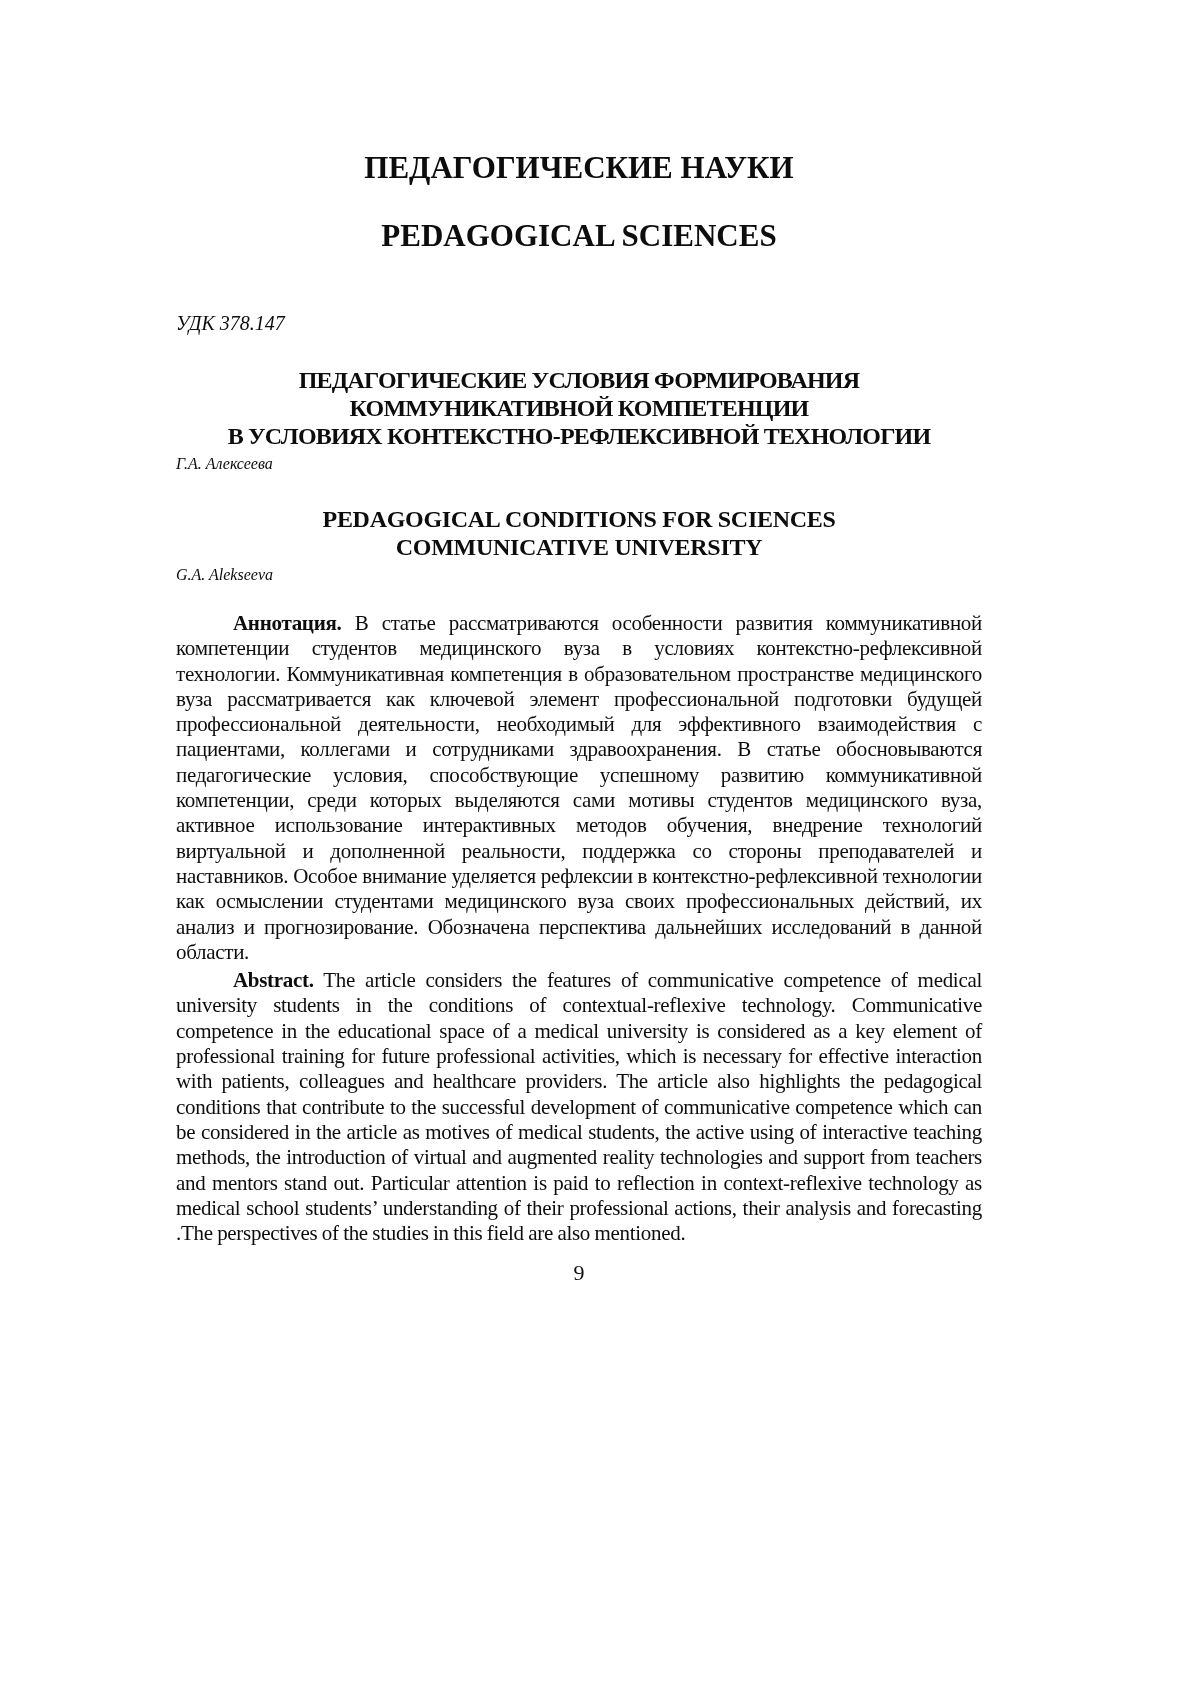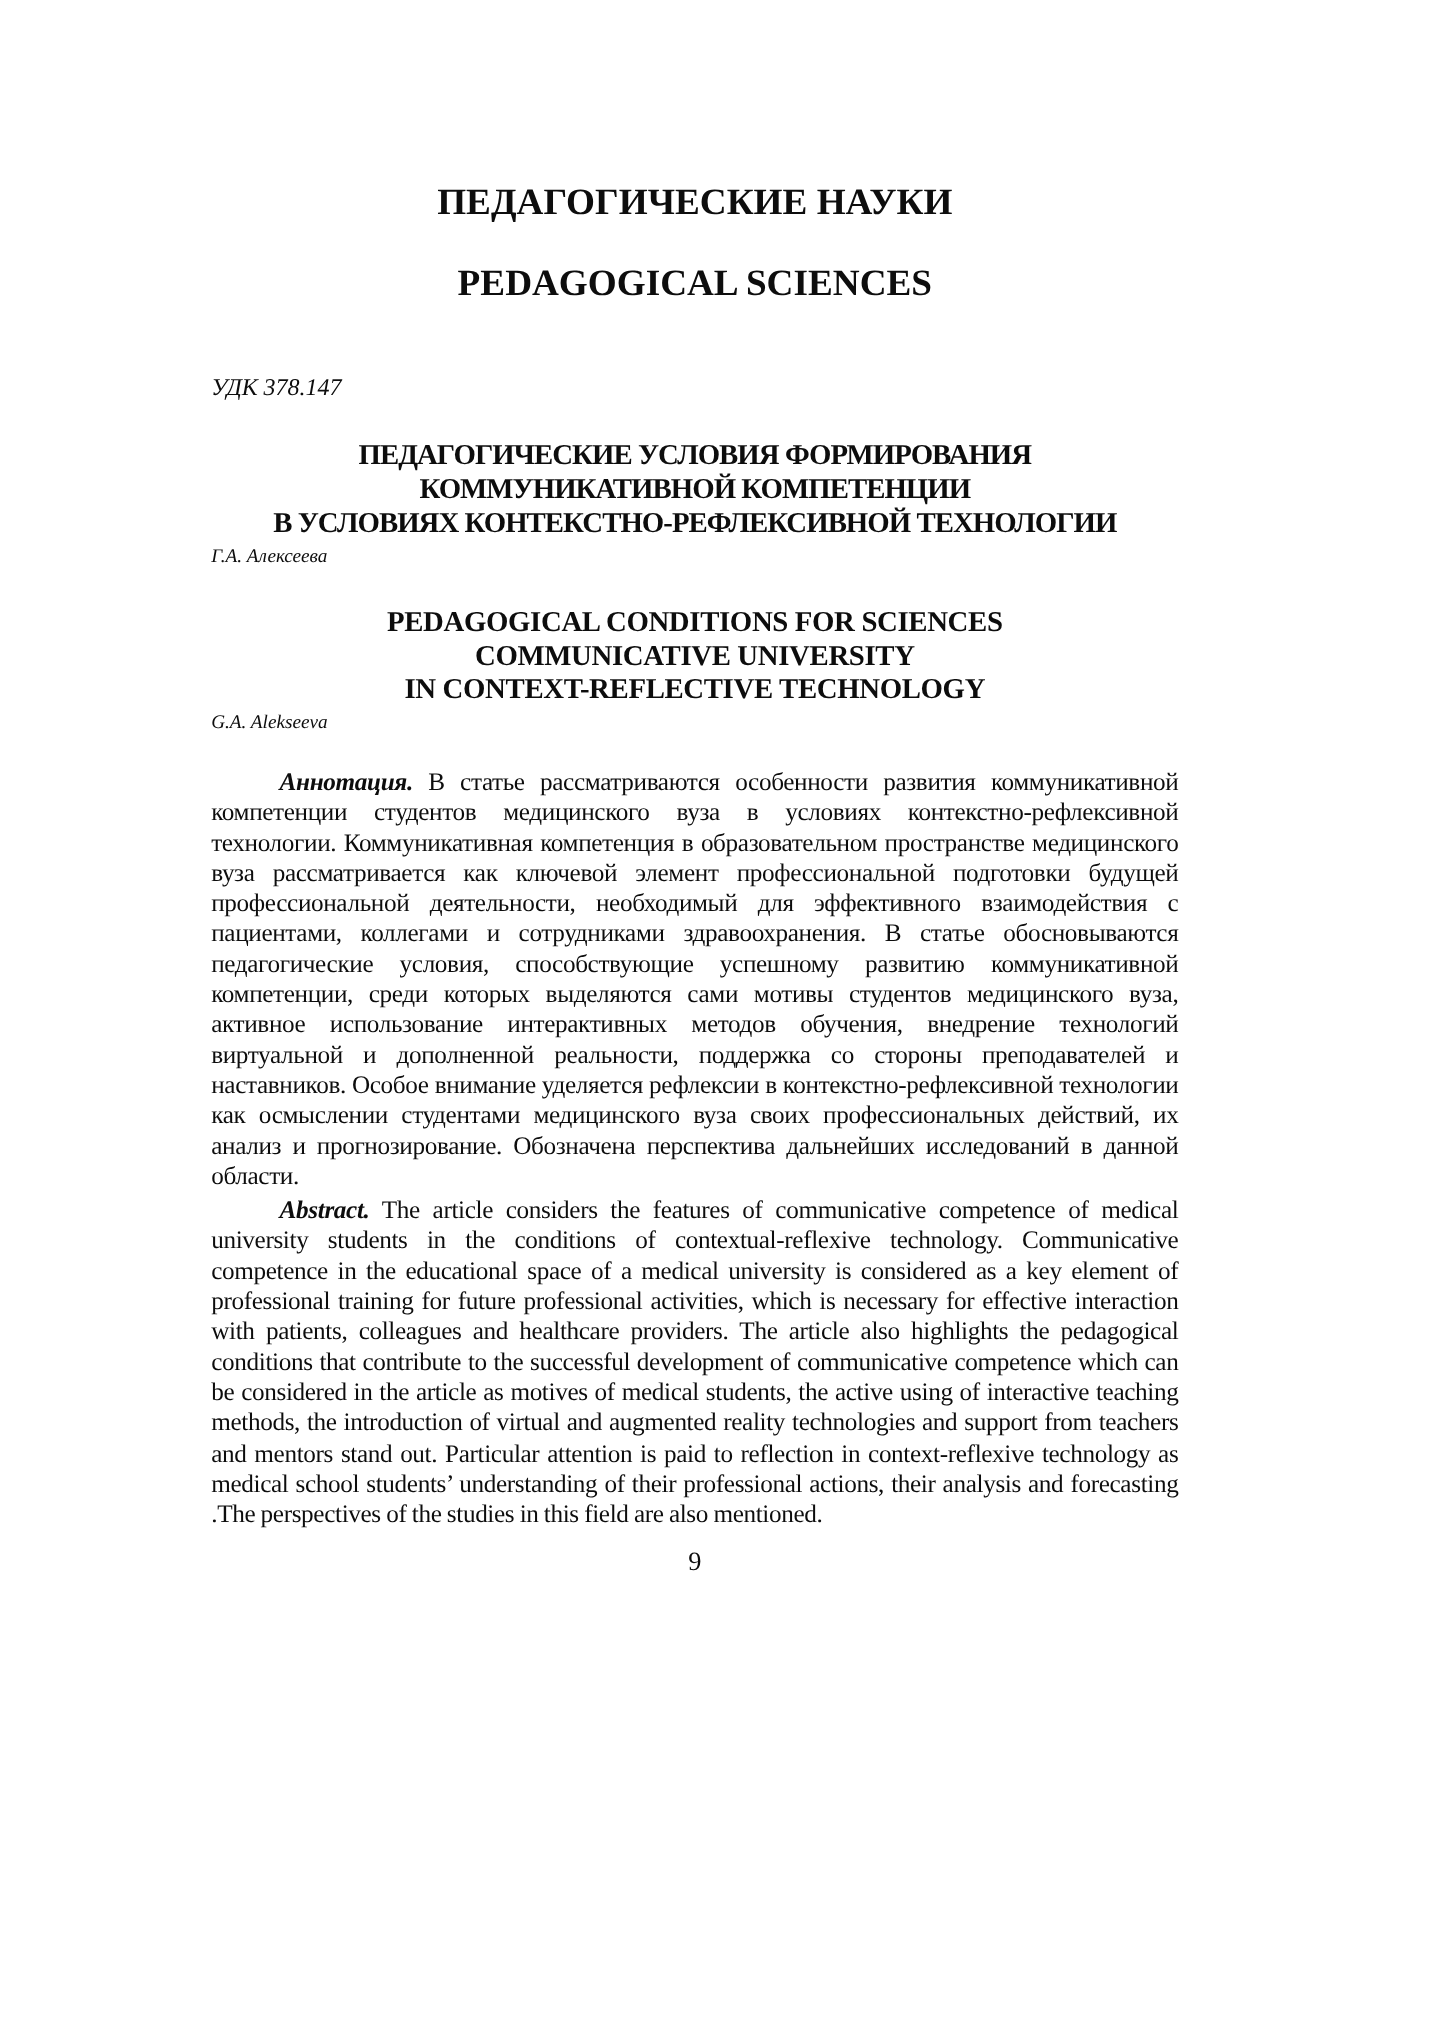--- a/index.html
+++ b/index.html
@@ -61,21 +61,20 @@
     font-size: 21px;
     line-height: 25.3px;
     letter-spacing: -0.3px;
     word-spacing: -0.5px;
     text-align: justify;
     text-indent: 57px;
   }
   .abstract-en { margin-top: 3px; }
   .abstract .lead {
     font-weight: bold;
-    font-style: italic;
   }
   .page-number {
     margin-top: 14px;
     text-align: center;
     font-size: 22px;
     line-height: 26px;
   }
 </style>
 </head>
 <body>
@@ -91,21 +90,20 @@
   <div class="article-title article-title-ru">
     <div>ПЕДАГОГИЧЕСКИЕ УСЛОВИЯ ФОРМИРОВАНИЯ</div>
     <div>КОММУНИКАТИВНОЙ КОМПЕТЕНЦИИ</div>
     <div>В УСЛОВИЯХ КОНТЕКСТНО-РЕФЛЕКСИВНОЙ ТЕХНОЛОГИИ</div>
     <div class="author-line">Г.А. Алексеева</div>
   </div>
 
   <div class="article-title article-title-en">
     <div>PEDAGOGICAL CONDITIONS FOR SCIENCES</div>
     <div>COMMUNICATIVE UNIVERSITY</div>
-    <div>IN CONTEXT-REFLECTIVE TECHNOLOGY</div>
     <div class="author-line">G.A. Alekseeva</div>
   </div>
 
   <p class="abstract abstract-ru"><span class="lead">Аннотация.</span> <span>В статье рассматриваются особенности развития коммуникативной компетенции студентов медицинского вуза в условиях контекстно-рефлексивной технологии. Коммуникативная компетенция в образовательном пространстве медицинского вуза рассматривается как ключевой элемент профессиональной подготовки будущей профессиональной деятельности, необходимый для эффективного взаимодействия с пациентами, коллегами и сотрудниками здравоохранения. В статье обосновываются педагогические условия, способствующие успешному развитию коммуникативной компетенции, среди которых выделяются сами мотивы студентов медицинского вуза, активное использование интерактивных методов обучения, внедрение технологий виртуальной и дополненной реальности, поддержка со стороны преподавателей и наставников. Особое внимание уделяется рефлексии в контекстно-рефлексивной технологии как осмыслении студентами медицинского вуза своих профессиональных действий, их анализ и прогнозирование. Обозначена перспектива дальнейших исследований в данной области.</span></p>
 
   <p class="abstract abstract-en"><span class="lead">Abstract.</span> <span>The article considers the features of communicative competence of medical university students in the conditions of contextual-reflexive technology. Communicative competence in the educational space of a medical university is considered as a key element of professional training for future professional activities, which is necessary for effective interaction with patients, colleagues and healthcare providers. The article also highlights the pedagogical conditions that contribute to the successful development of communicative competence which can be considered in the article as motives of medical students, the active using of interactive teaching methods, the introduction of virtual and augmented reality technologies and support from teachers and mentors stand out. Particular attention is paid to reflection in context-reflexive technology as medical school students’ understanding of their professional actions, their analysis and forecasting .The perspectives of the studies in this field are also mentioned.</span></p>
 
   <div class="page-number">9</div>
 
 </div>

